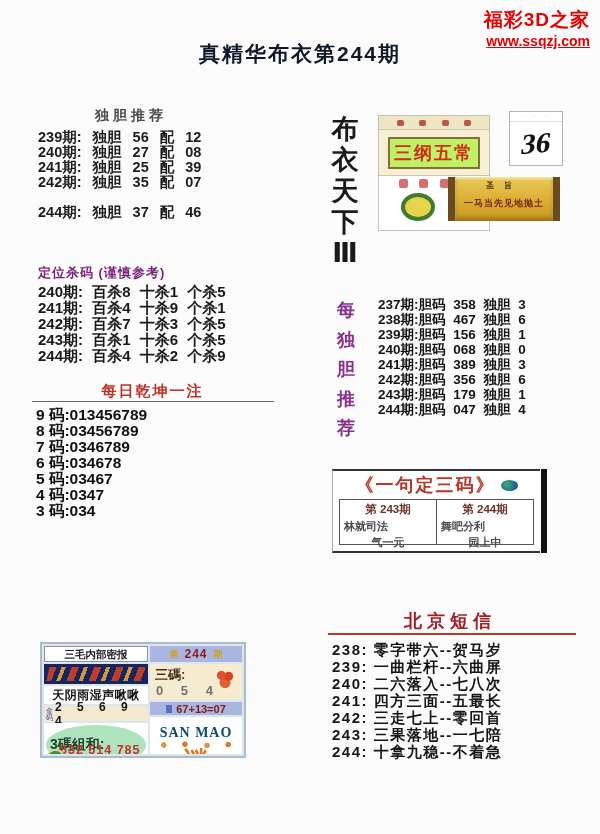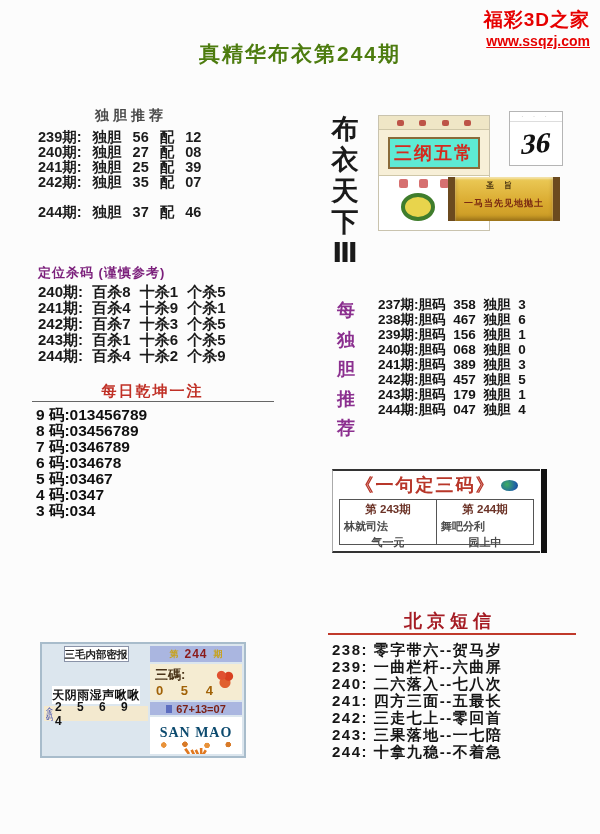--- a/index.html
+++ b/index.html
@@ -5,21 +5,21 @@
   html,body{margin:0;padding:0;background:#e9e9e9;}
   #page{position:relative;width:600px;height:834px;background:#fcfcfc;
         font-family:"Liberation Sans","DejaVu Sans",sans-serif;overflow:hidden;margin:0 auto;}
   .abs{position:absolute;}
   
   .brand{top:7px;right:10px;text-align:right;color:#e60000;}
   .brand-name{font-size:19px;font-weight:bold;letter-spacing:1px;}
   .brand-url{font-size:14px;font-weight:bold;text-decoration:underline;}
   
   .page-title{top:40px;left:0;width:600px;text-align:center;font-size:21px;font-weight:bold;
-              color:#4d7c0f;letter-spacing:2px;}
+              color:#0f172a;letter-spacing:2px;}
   
   .dudan-h{top:107px;left:95px;font-size:14px;font-weight:bold;color:#4a4a4a;
            letter-spacing:4px;filter:blur(.4px);}
   .dudan-row{left:38px;font-size:14.5px;font-weight:700;color:#1c1c1c;word-spacing:7px;}
   .dingwei-h{top:264px;left:38px;font-size:13px;font-weight:bold;color:#7b1f7b;letter-spacing:1px;}
   .dingwei-row{left:38px;font-size:15px;font-weight:700;color:#191919;word-spacing:5px;}
   .qk-h{top:382px;left:35px;width:235px;text-align:center;font-size:15px;font-weight:bold;
         color:#c03026;letter-spacing:2px;}
   .qk-line{top:401px;left:32px;width:242px;height:1px;background:#666;}
   .qk-row{left:36px;font-size:15.5px;font-weight:700;color:#101010;}
@@ -28,21 +28,21 @@
   .buyi span{display:block;font-size:27px;font-weight:bold;color:#1a1a1a;line-height:31px;}
   
   .cluster{left:376px;top:111px;width:192px;height:124px;}
   .main-card{position:absolute;left:2px;top:4px;width:112px;height:116px;background:#f7efd7;
              border:1px solid #c9c3ae;box-sizing:border-box;}
   .card-strip{height:13px;background:#efe6c6;border-bottom:1px solid #cfc7a8;display:flex;
               justify-content:space-around;align-items:center;padding:0 10px;}
   .mini-red{width:7px;height:6px;background:#b03028;border-radius:2px;opacity:.8;}
   .card-title{height:45px;display:flex;align-items:center;justify-content:center;
               border-bottom:1px solid #cfc7a8;}
-  .card-title-inner{border:2px solid #8a6b3a;background:#5eead4;padding:2px 4px;
+  .card-title-inner{border:2px solid #8a6b3a;background:#bef264;padding:2px 4px;
                     font-size:18px;font-weight:bold;color:#d42a1e;letter-spacing:2px;white-space:nowrap;}
   .card-bottom{height:54px;background:#fff;position:relative;}
   .stamps{display:flex;justify-content:space-around;padding:3px 14px 0 14px;}
   .stamp{width:9px;height:9px;background:#c84040;border-radius:2px;opacity:.75;}
   .emblem{position:absolute;left:22px;top:17px;width:26px;height:20px;border-radius:50%;
           border:4px solid #3f7d2c;background:#e8d44c;}
   .hand-card{position:absolute;left:133px;top:0;width:54px;height:55px;background:#fff;
              border:1px solid #b5b5b5;box-sizing:border-box;}
   .hand-dots{height:9px;border-bottom:1px solid #ddd;font-size:6px;color:#888;text-align:center;
              letter-spacing:4px;line-height:9px;overflow:hidden;}
@@ -74,21 +74,21 @@
   .cell-l2{text-align:center;margin-top:1px;}
   .yiju-bar{left:541px;top:469px;width:6px;height:84px;background:#111;}
   
   .bj-h{top:609px;left:330px;width:240px;text-align:center;font-size:18px;font-weight:bold;
         color:#a51c24;letter-spacing:5px;}
   .bj-line{top:633px;left:328px;width:248px;height:2px;background:#c0392b;}
   .bj-row{left:332px;font-size:15px;font-weight:700;color:#161616;letter-spacing:1.5px;}
   
   .sm{left:40px;top:642px;width:206px;height:116px;background:#dce6ee;border:2px solid #a8bccb;
       box-sizing:border-box;padding:2px;display:flex;gap:2px;}
-  .sm-col-l{width:104px;display:flex;flex-direction:column;gap:2px;align-items:center;}
+  .sm-col-l{width:104px;display:flex;flex-direction:column;gap:2px;}
   .sm-col-r{flex:1;display:flex;flex-direction:column;gap:2px;}
   .sm-r1{height:16px;background:#fff;border:1px solid #8a93a8;font-size:10.5px;font-weight:bold;
          color:#222;text-align:center;line-height:15px;box-sizing:border-box;}
   .sm-banner{height:20px;background:#16265c;position:relative;overflow:hidden;}
   .sm-banner::before{content:"";position:absolute;left:4px;top:3px;right:4px;bottom:3px;
       background:repeating-linear-gradient(100deg,#d04028 0 7px,transparent 7px 12px,
       #e8a23a 12px 16px,transparent 16px 22px);transform:skewX(-12deg);opacity:.9;}
   .sm-weather{height:18px;background:#fff;font-size:12px;font-weight:bold;color:#111;
               text-align:center;line-height:18px;letter-spacing:.5px;}
   .sm-gold{height:15px;background:#f3e9cf;display:flex;align-items:center;}
@@ -101,21 +101,21 @@
   .sm-zuhe-vals{position:absolute;left:16px;top:20px;font-size:12.5px;font-weight:bold;
                 color:#c4332b;letter-spacing:1px;}
   .turtle{position:absolute;left:3px;top:26px;width:13px;height:10px;border-radius:50%;
           background:#3f8d3f;border:2px solid #cdd89a;}
   .sm-issue{height:16px;background:#aab6e0;display:flex;align-items:center;justify-content:center;
             gap:6px;}
   .sm-issue .gold{font-size:9px;color:#c8a21c;font-weight:bold;}
   .sm-issue .num{font-size:12px;color:#8b1a1a;font-weight:bold;letter-spacing:1px;}
   .sm-sanma{height:36px;background:#f5ecd2;position:relative;}
   .sm-sanma-label{position:absolute;left:5px;top:2px;font-size:13px;font-weight:bold;color:#4a3318;}
-  .sm-sanma-vals{position:absolute;left:6px;top:19px;font-size:13px;font-weight:bold;color:#a16207;
+  .sm-sanma-vals{position:absolute;left:6px;top:19px;font-size:13px;font-weight:bold;color:#737373;
                  letter-spacing:7px;}
   .flower{position:absolute;right:8px;top:6px;width:18px;height:18px;
           background:radial-gradient(circle at 30% 30%, #e05030 4px, transparent 5px),
                      radial-gradient(circle at 70% 35%, #d84020 4px, transparent 5px),
                      radial-gradient(circle at 50% 70%, #e06030 5px, transparent 6px);}
   .sm-formula{height:13px;background:#aab6e0;display:flex;align-items:center;justify-content:center;
               font-size:11px;font-weight:bold;color:#7a1f14;gap:4px;}
   .sm-formula .pre{width:6px;height:8px;background:#3a4fb0;opacity:.7;}
   .sm-en{flex:1;background:#fff;text-align:center;overflow:hidden;}
   .sm-en-t{font-family:"Liberation Serif",serif;font-size:14px;font-weight:bold;color:#0c4a6e;
@@ -207,21 +207,21 @@
     <span>独</span>
     <span>胆</span>
     <span>推</span>
     <span>荐</span>
   </div>
   <div class="abs md-row" style="top:296px">237期:胆码 358 独胆 3</div>
   <div class="abs md-row" style="top:311px">238期:胆码 467 独胆 6</div>
   <div class="abs md-row" style="top:326px">239期:胆码 156 独胆 1</div>
   <div class="abs md-row" style="top:341px">240期:胆码 068 独胆 0</div>
   <div class="abs md-row" style="top:356px">241期:胆码 389 独胆 3</div>
-  <div class="abs md-row" style="top:371px">242期:胆码 457 独胆 5</div>
+  <div class="abs md-row" style="top:371px">242期:胆码 356 独胆 6</div>
   <div class="abs md-row" style="top:386px">243期:胆码 179 独胆 1</div>
   <div class="abs md-row" style="top:401px">244期:胆码 047 独胆 4</div>
 
   <div class="abs yiju-box">
     <div class="yiju-title">
       <span>《一句定三码》</span>
       <span class="globe"></span>
     </div>
     <div class="yiju-table">
       <div class="yiju-cell">

